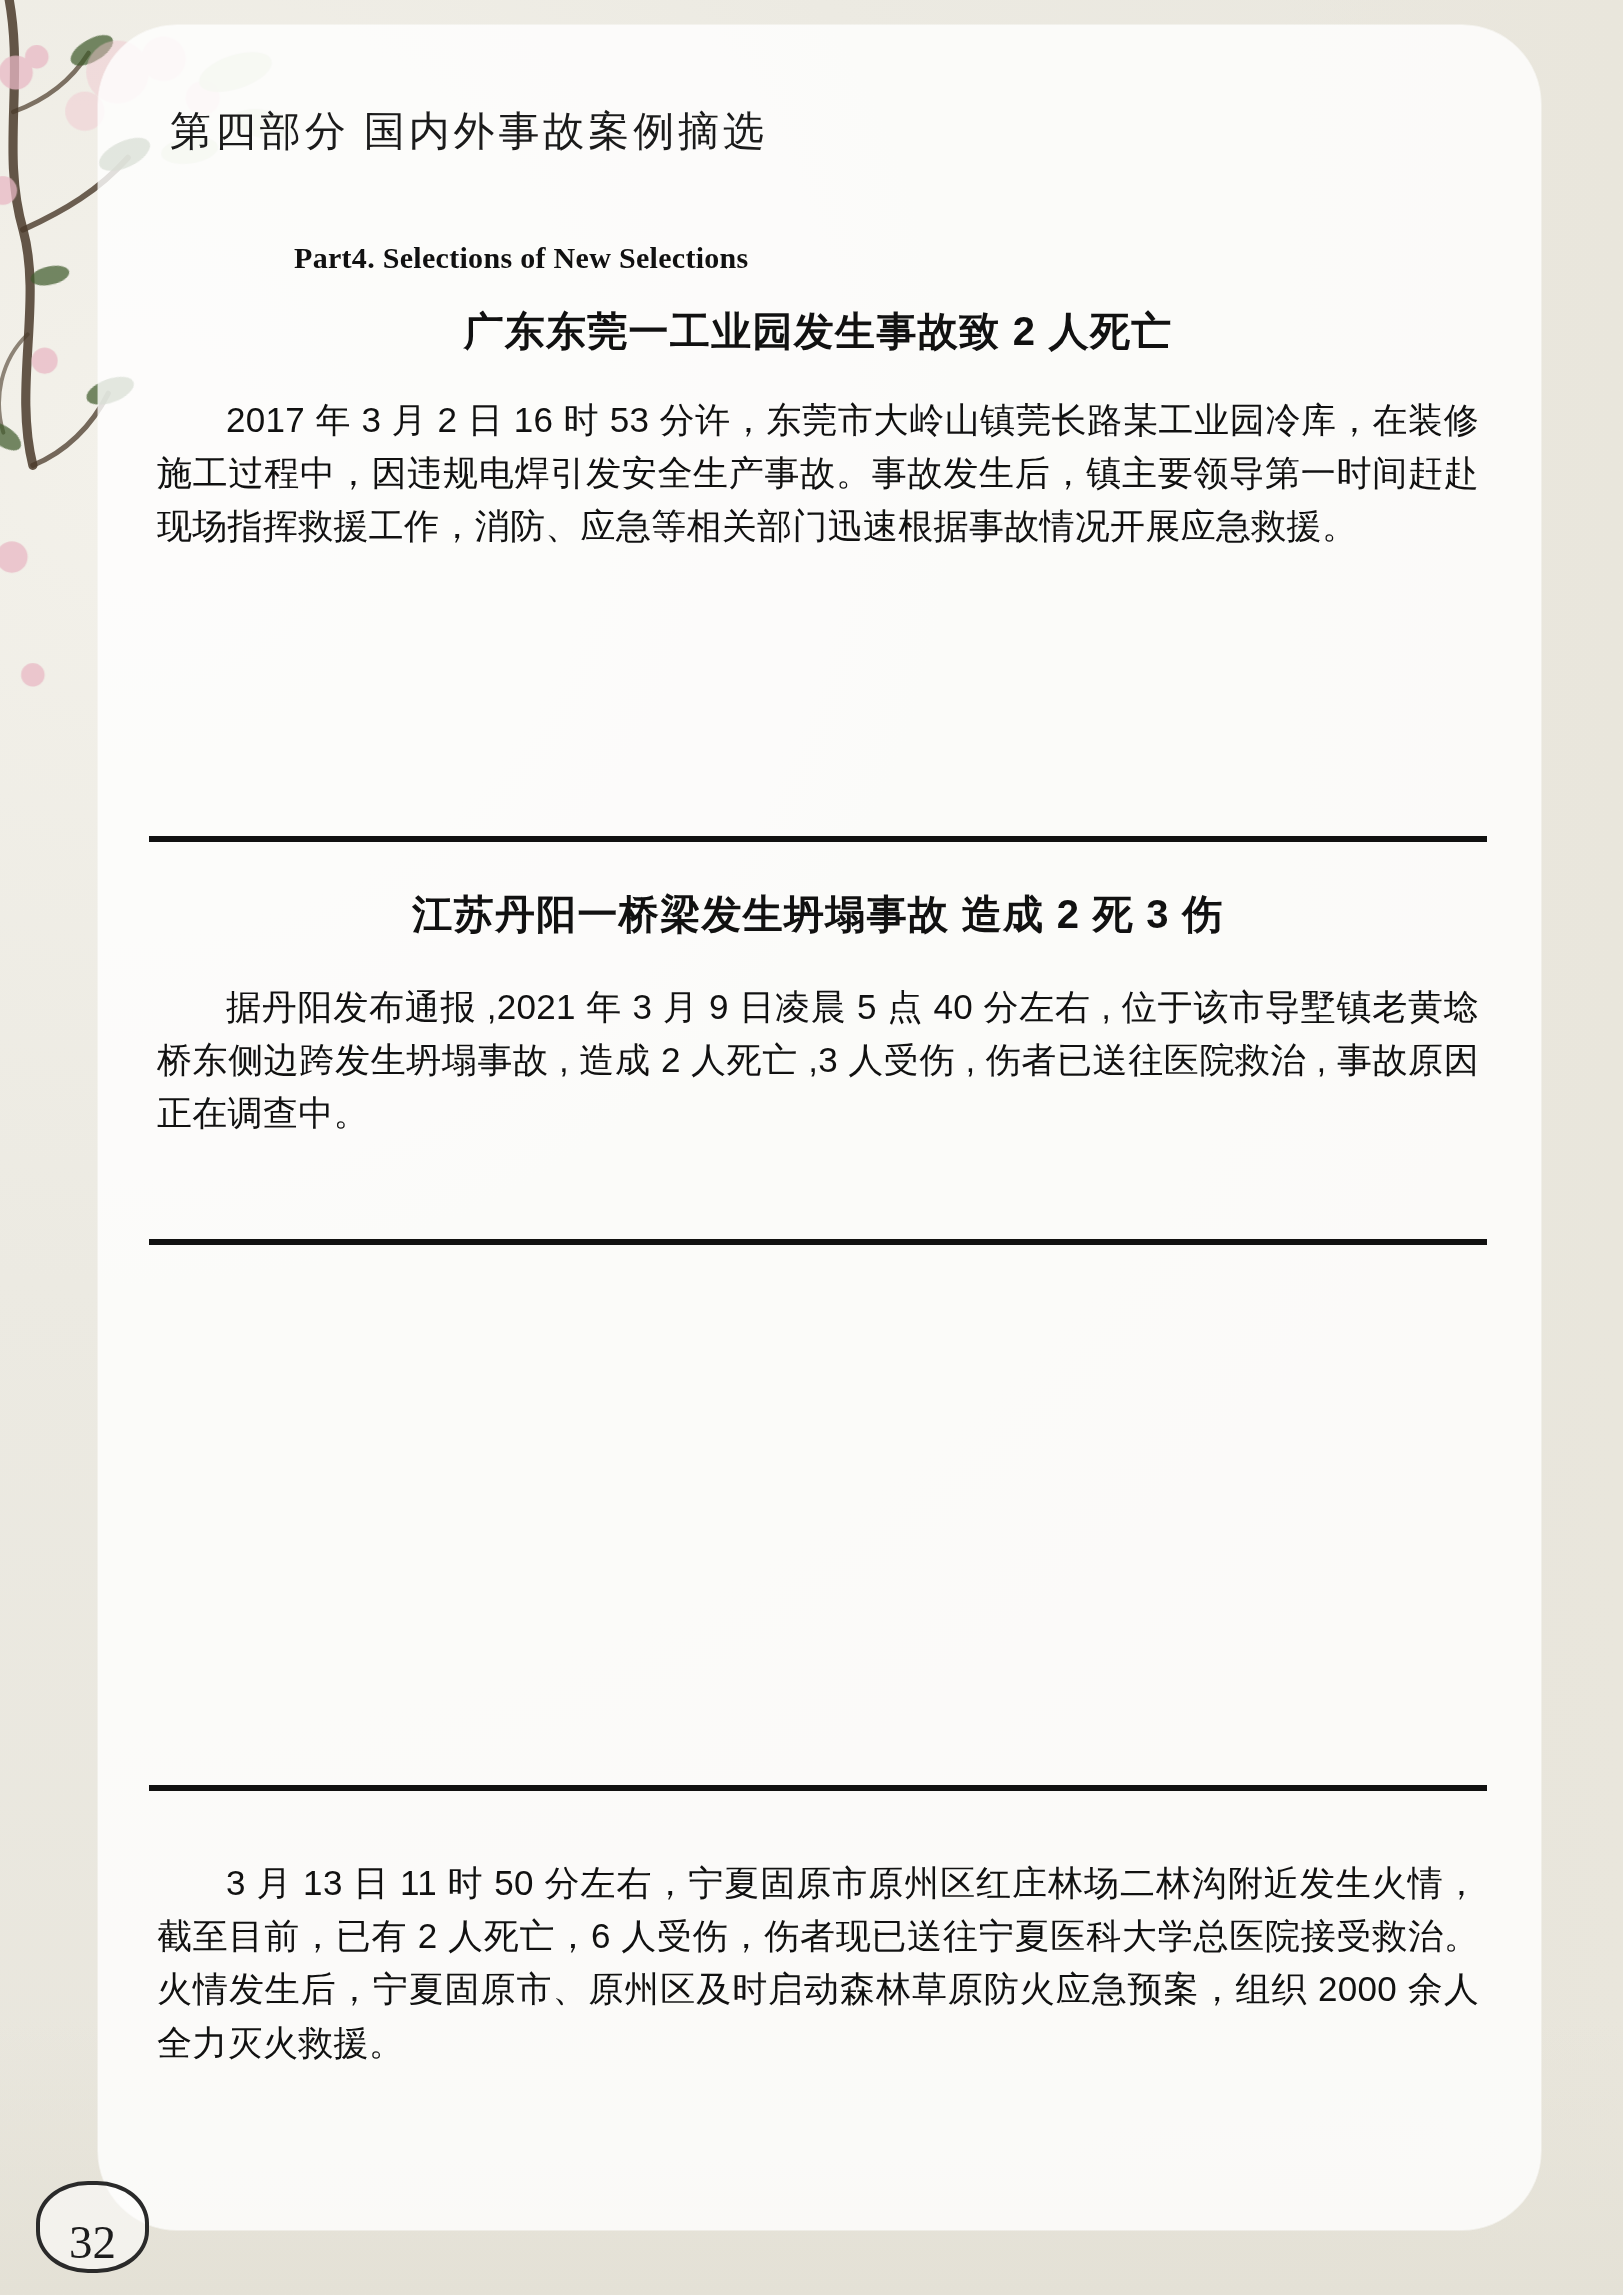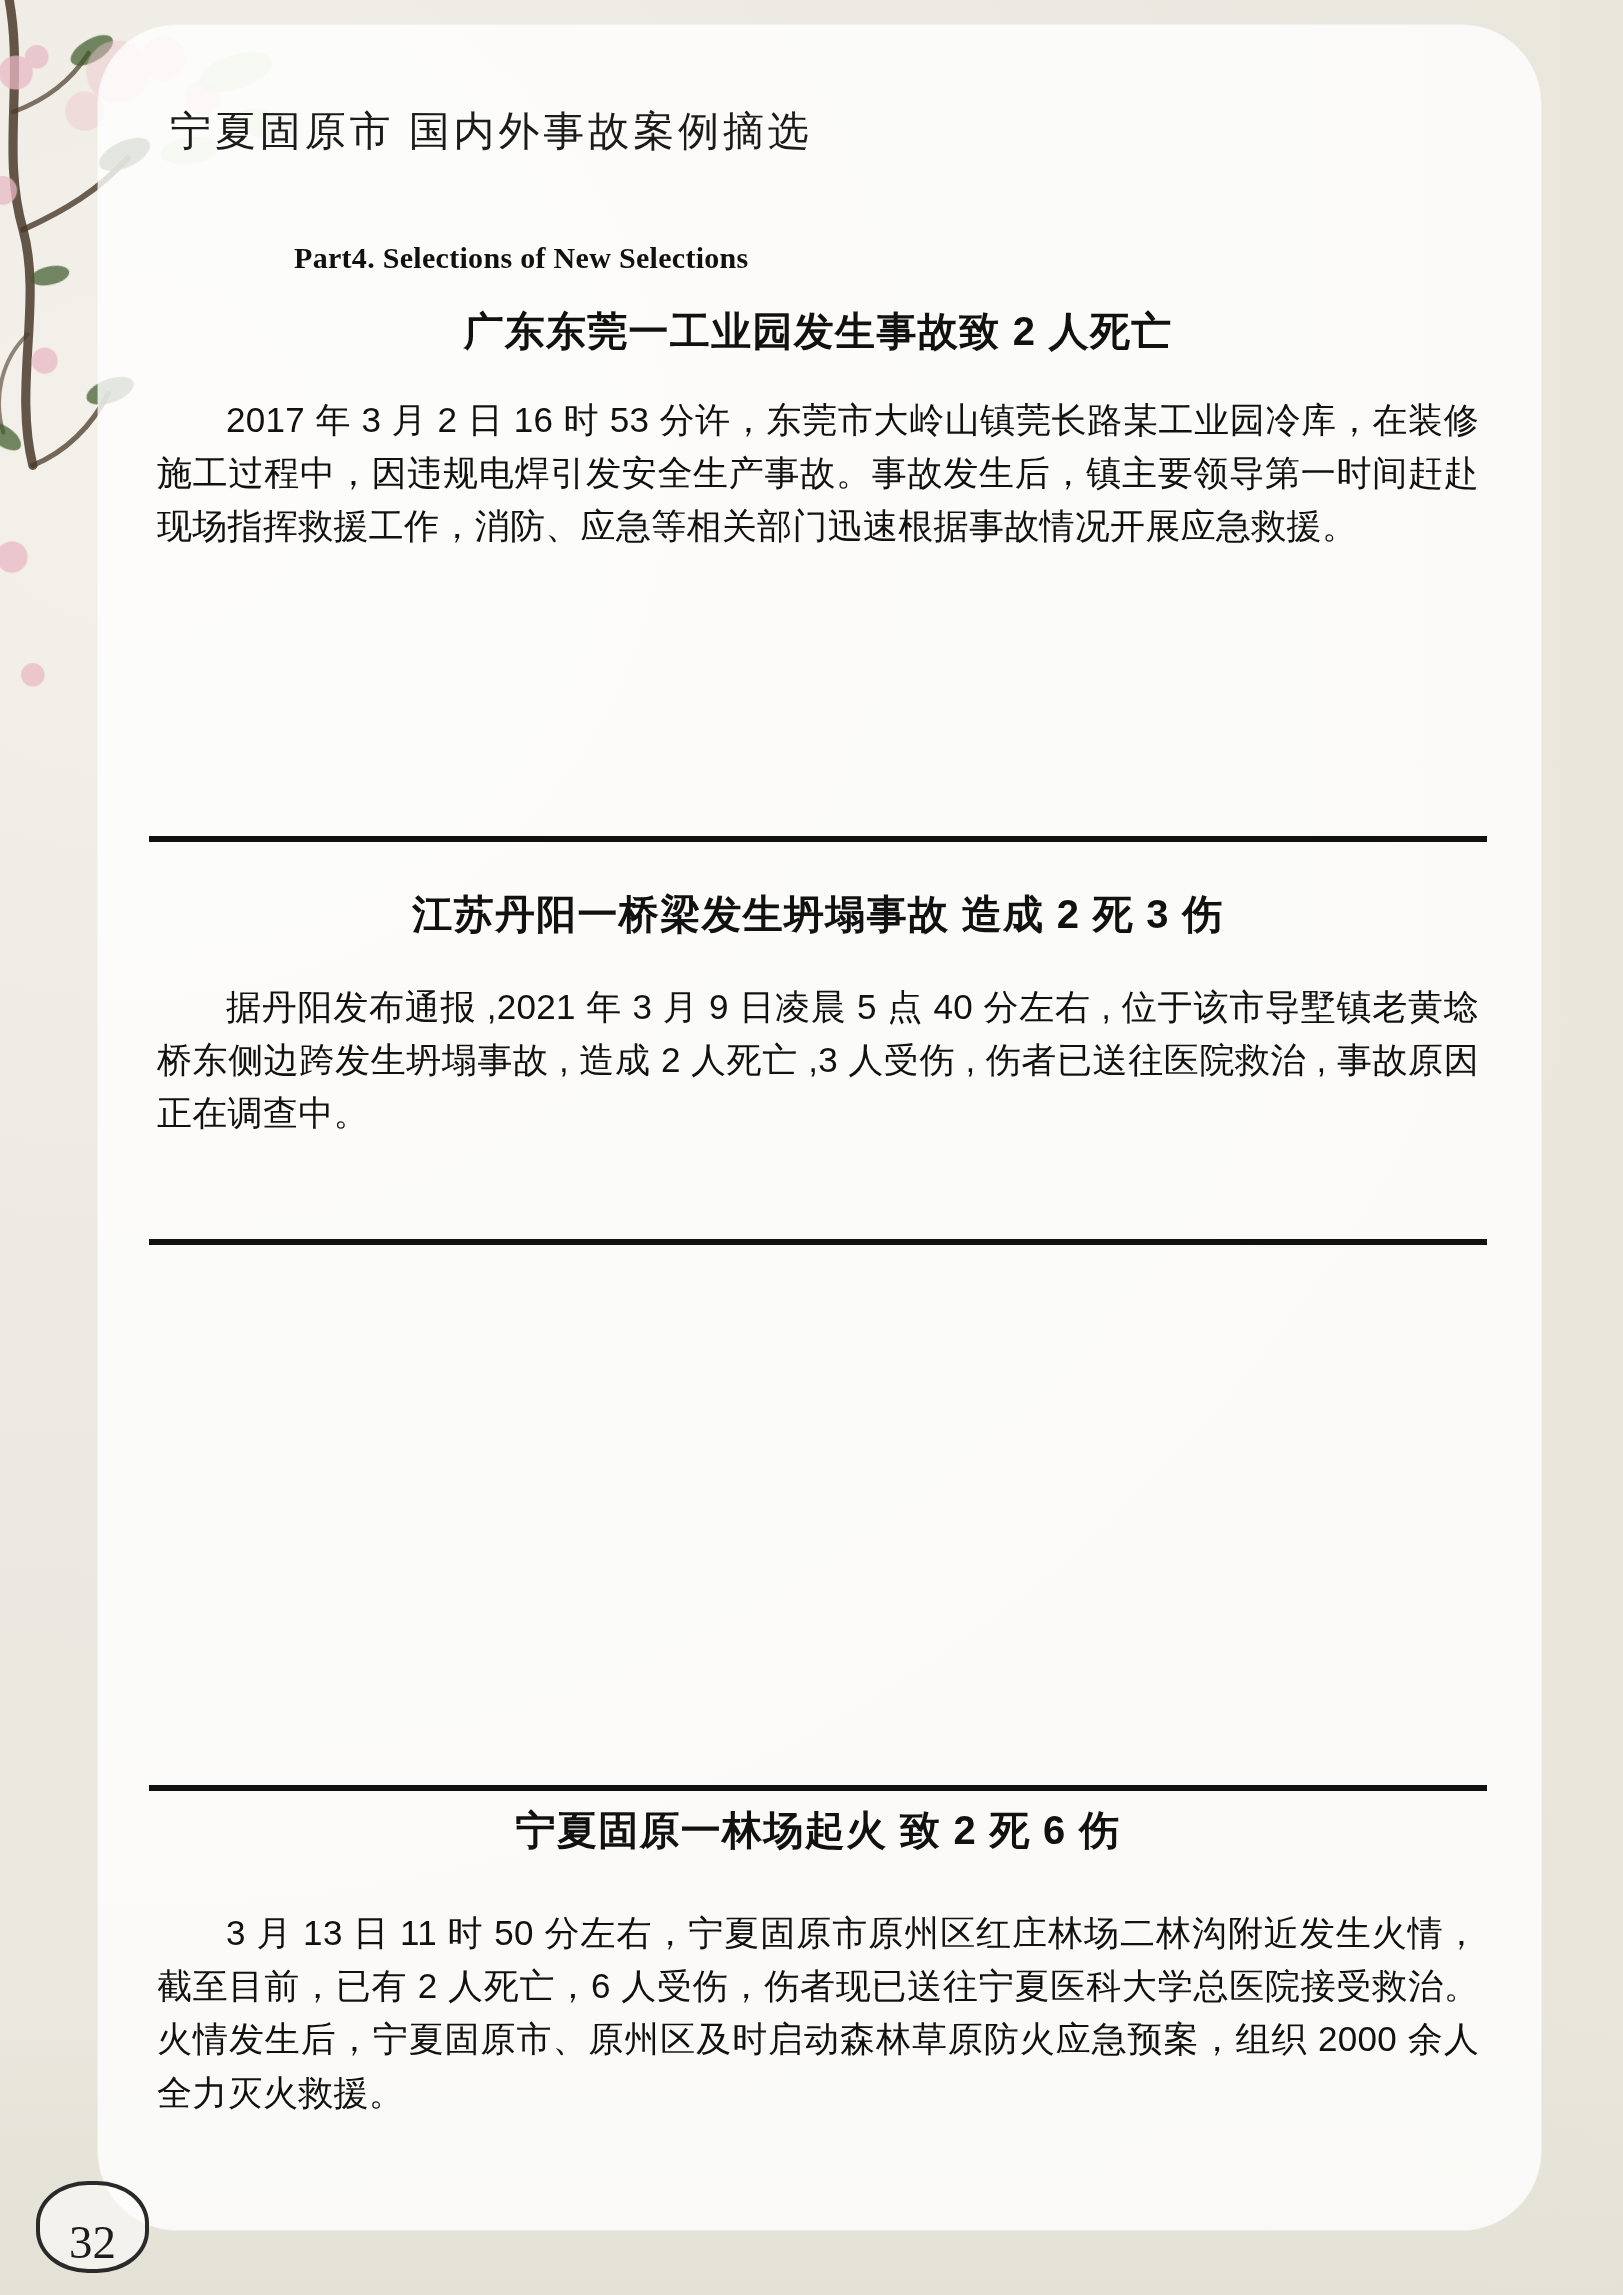--- a/index.html
+++ b/index.html
@@ -195,42 +195,41 @@
       <ellipse cx="345" cy="150" rx="48" ry="22" transform="rotate(12 345 150)"></ellipse>
       <ellipse cx="230" cy="190" rx="44" ry="20" transform="rotate(-8 230 190)"></ellipse>
     </g>
   </g>
 </svg>
 
 <div class="page-card"></div>
 
 <div class="content">
 
-  <div class="part-title">宁夏固原市  国内外事故案例摘选</div>
+  <div class="part-title">第四部分  国内外事故案例摘选</div>
   <div class="part-title-en">Part4. Selections of New Selections</div>
 
   <div class="article" style="top:281px;">
     <div class="headline">广东东莞一工业园发生事故致 2 人死亡</div>
     <p class="para" style="margin-top:37px;">2017 年 3 月 2 日 16 时 53 分许，东莞市大岭山镇莞长路某工业园冷库，在装修施工过程中，因违规电焊引发安全生产事故。事故发生后，镇主要领导第一时间赶赴现场指挥救援工作，消防、应急等相关部门迅速根据事故情况开展应急救援。</p>
   </div>
 
   <div class="rule" style="top:811px;"></div>
 
   <div class="article" style="top:864px;">
     <div class="headline">江苏丹阳一桥梁发生坍塌事故 造成 2 死 3 伤</div>
     <p class="para" style="margin-top:41px;">据丹阳发布通报 ,2021 年 3 月 9 日凌晨 5 点 40 分左右 , 位于该市导墅镇老黄埝桥东侧边跨发生坍塌事故 , 造成 2 人死亡 ,3 人受伤 , 伤者已送往医院救治 , 事故原因正在调查中。</p>
   </div>
 
   <div class="rule" style="top:1214px;"></div>
 
 
   <div class="rule" style="top:1760px;"></div>
 
   <div class="article" style="top:1780px;">
-    <div class="headline">宁夏固原一林场起火 致 2 死 6 伤</div>
     <p class="para" style="margin-top:51px;">3 月 13 日 11 时 50 分左右，宁夏固原市原州区红庄林场二林沟附近发生火情，截至目前，已有 2 人死亡，6 人受伤，伤者现已送往宁夏医科大学总医院接受救治。火情发生后，宁夏固原市、原州区及时启动森林草原防火应急预案，组织 2000 余人全力灭火救援。</p>
   </div>
 
 </div>
 
 <div class="page-number">
   <span>32</span>
 </div>
 
 

